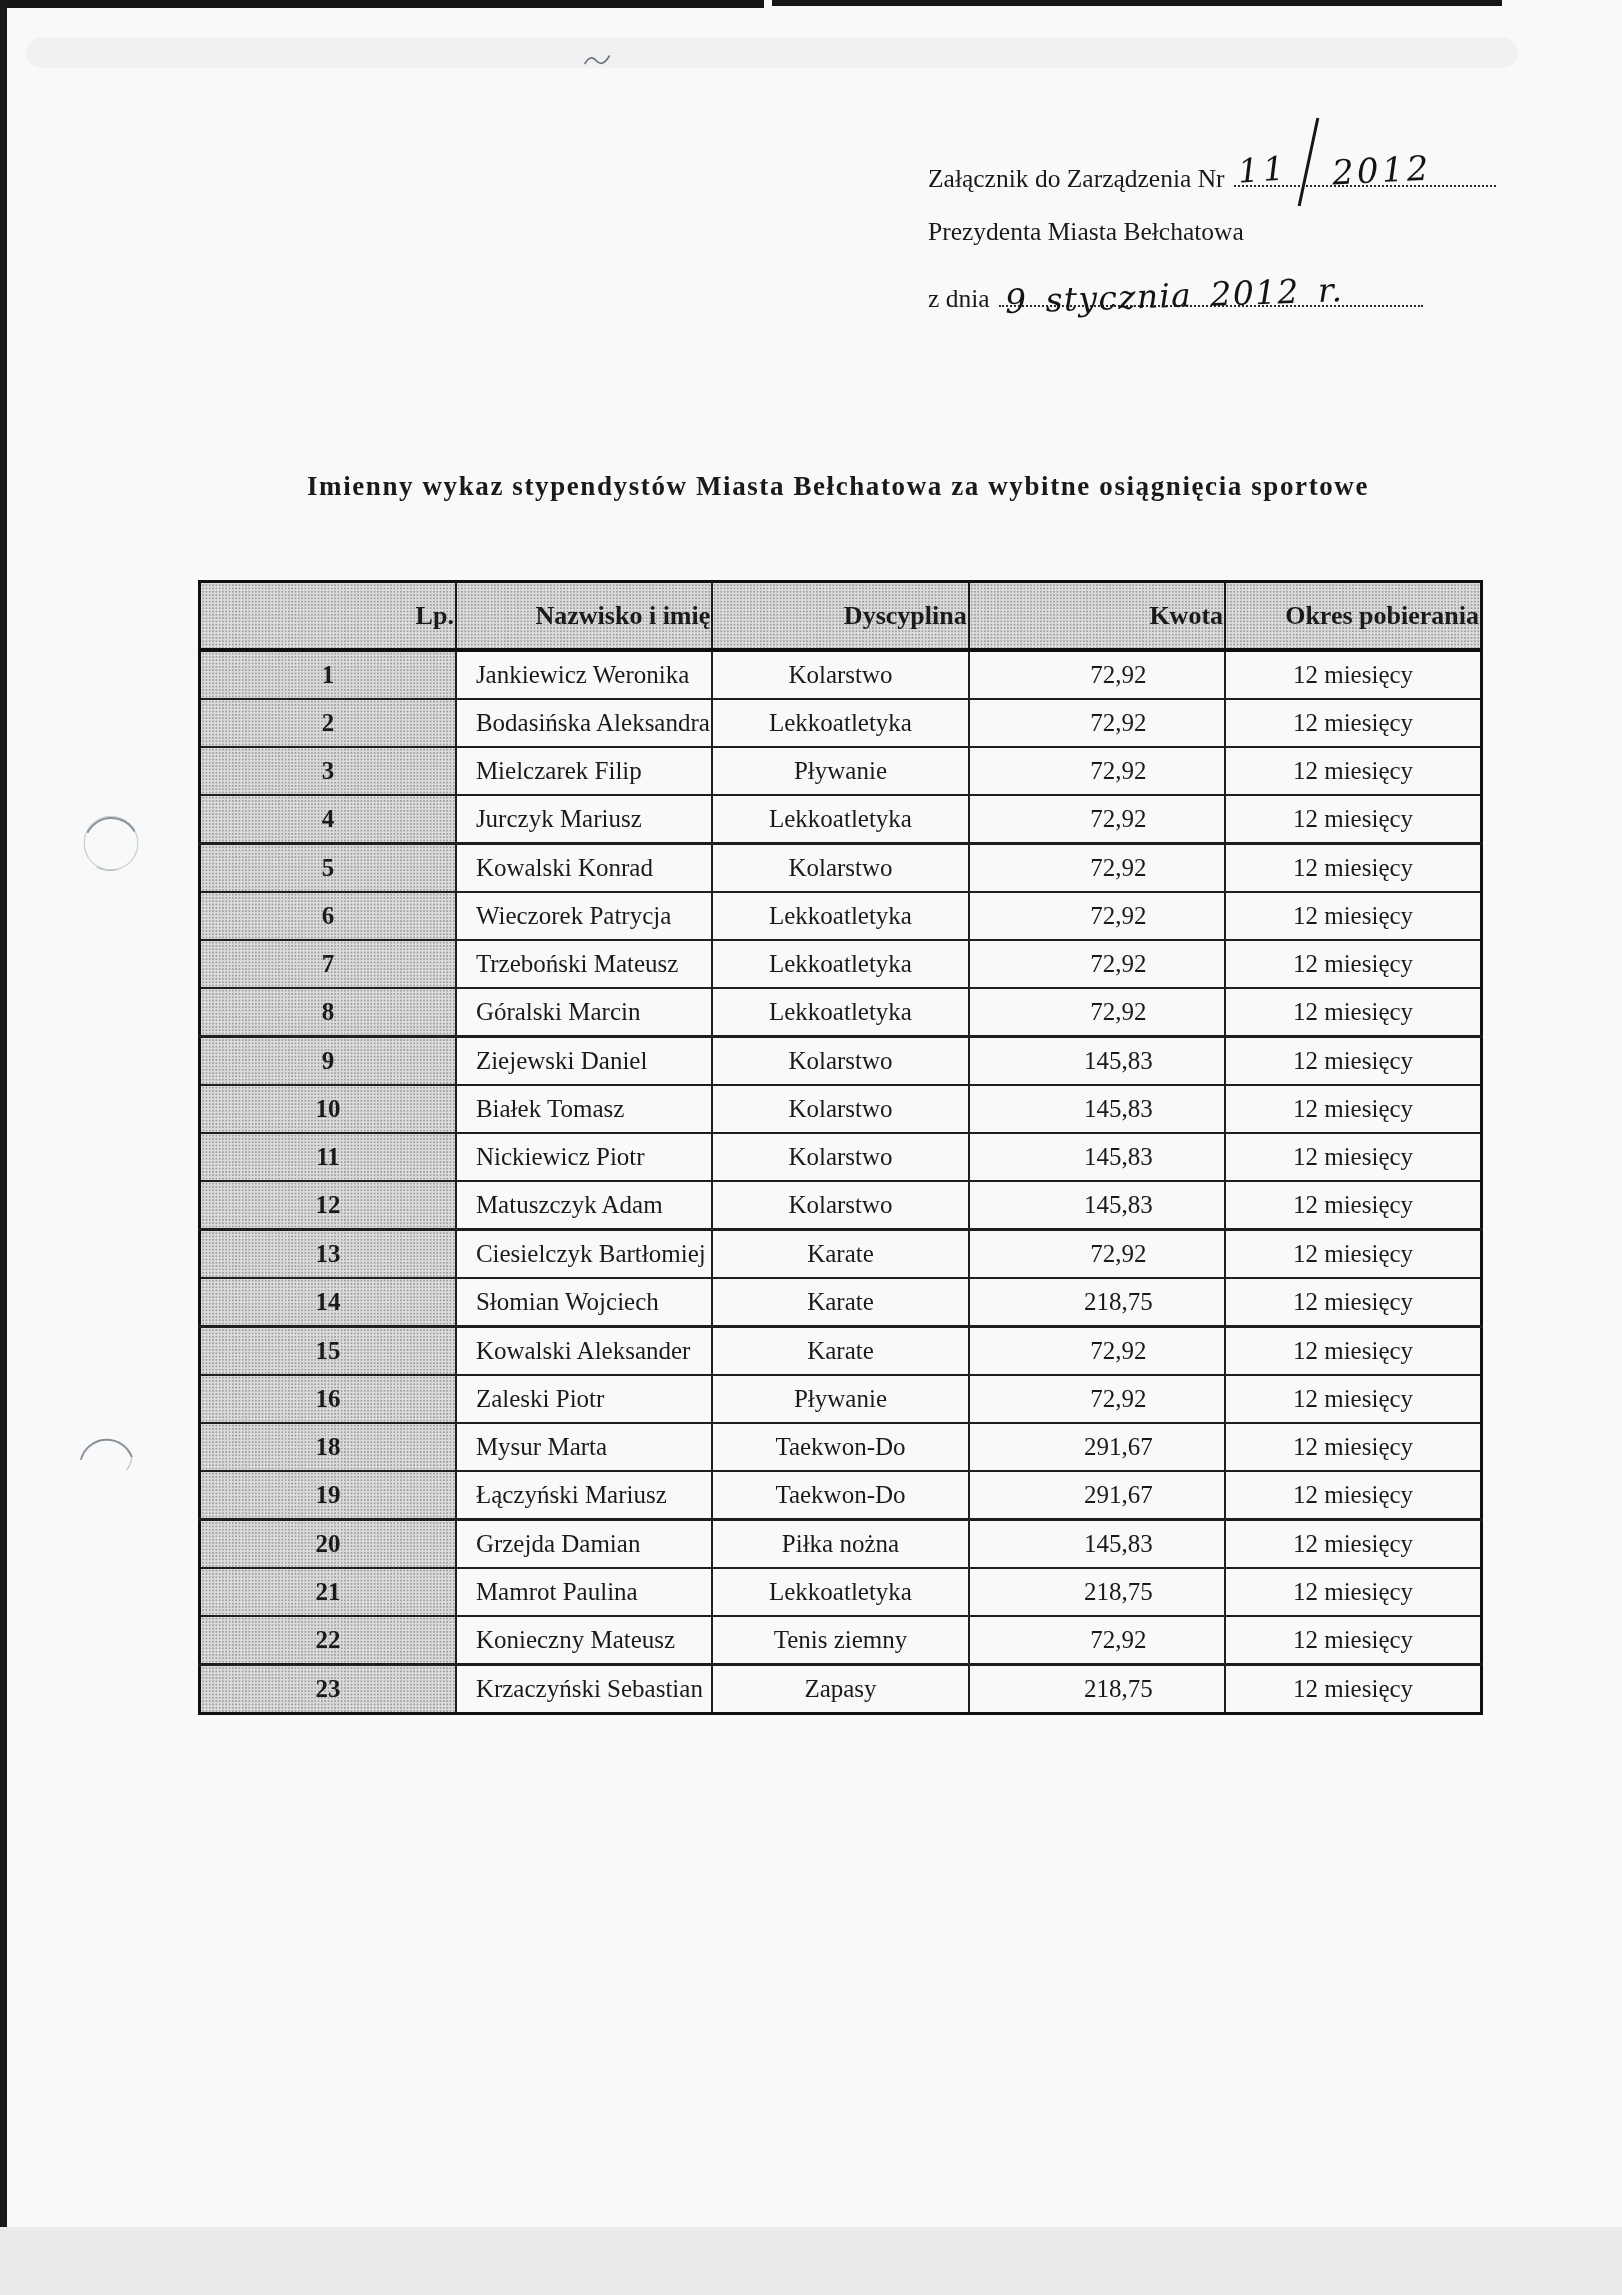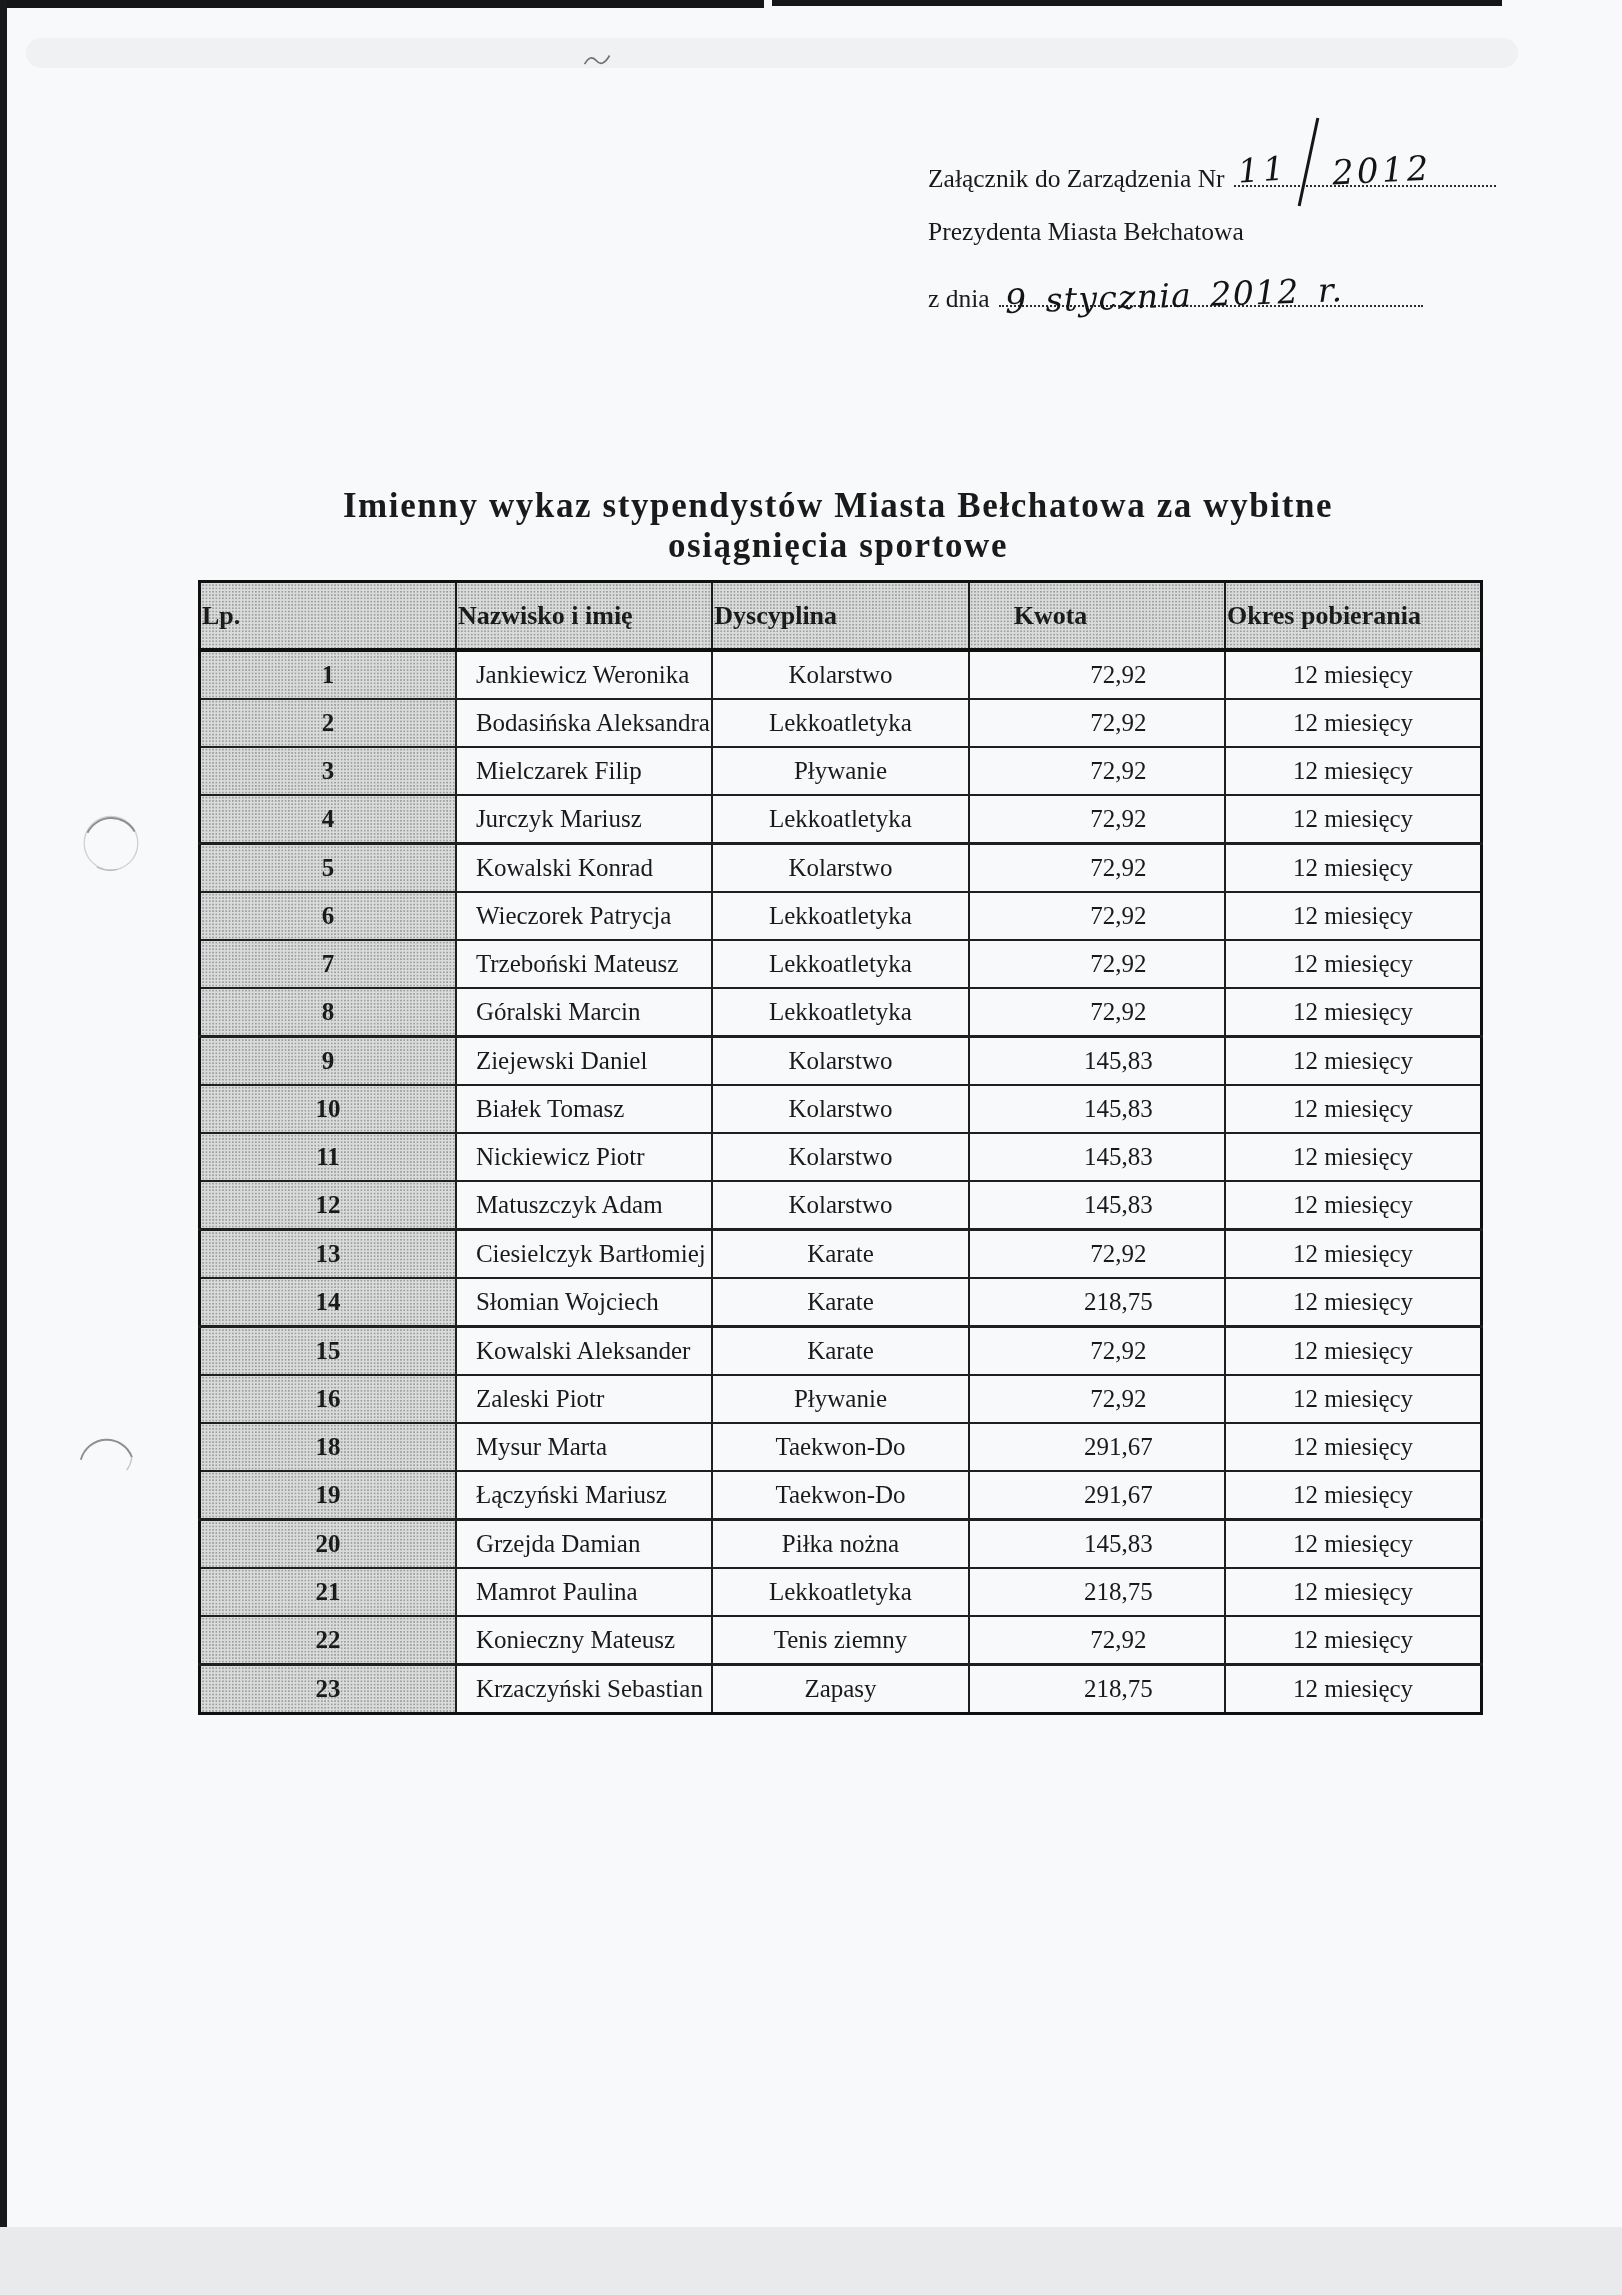--- a/index.html
+++ b/index.html
@@ -30,28 +30,28 @@
     display:inline-block;}
   .hw-nr1{position:absolute;left:3.9px;bottom:-2.6px;font-size:33px;letter-spacing:3.9px;
     transform:rotate(-4deg);}
   .hw-slash{position:absolute;left:73px;bottom:-22px;width:2.6px;height:90px;
     background:#161616;transform:rotate(12deg);}
   .hw-nr2{position:absolute;left:98px;bottom:-3.9px;font-size:34px;letter-spacing:3.3px;
     transform:rotate(-3deg);}
   .hw-date{position:absolute;left:6.5px;bottom:-9.2px;font-size:33px;letter-spacing:1.3px;
     word-spacing:6.5px;transform:rotate(-2deg);}
   
-  .doc-title{position:absolute;left:262px;top:486px;width:1152px;text-align:center;
-    font-size:35px;font-weight:bold;letter-spacing:1.6px;}
+  .doc-title{position:absolute;left:262px;top:471px;width:1152px;text-align:center;
+    font-size:27px;font-weight:bold;letter-spacing:1.6px;}
   
   table.roster{position:absolute;left:198px;top:580px;width:1285px;
     border-collapse:collapse;table-layout:fixed;font-size:25px;
     border:3.9px solid #101010;}
   .roster th{
-    height:63px;font-size:26px;font-weight:bold;text-align:left;vertical-align:middle;
+    height:63px;font-size:26px;font-weight:bold;text-align:right;vertical-align:middle;
     border:2px solid #1a1a1a;border-bottom:4.6px solid #0e0e0e;
     background-color:#dadbdb;
     background-image:radial-gradient(rgba(80,80,82,.45) 0.7px, transparent 1px);
     background-size:3.3px 3.3px;
   }
   .roster td{
     height:44px;border:2px solid #1f1f1f;text-align:center;vertical-align:middle;
     overflow:hidden;white-space:nowrap;
   }
   .roster td.lp{

